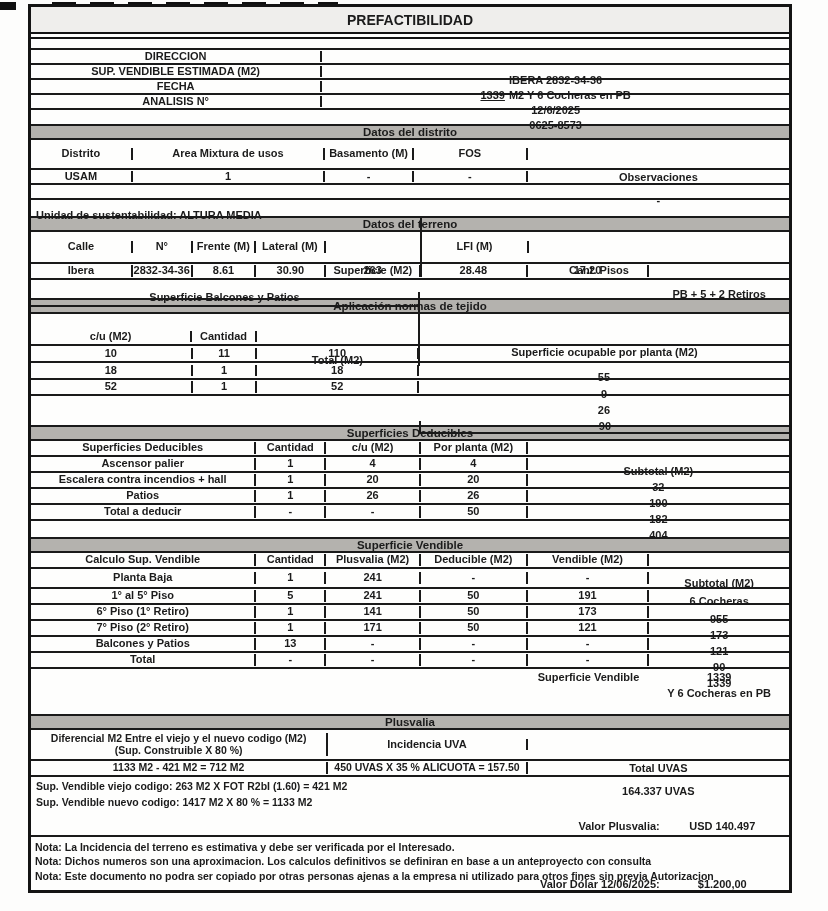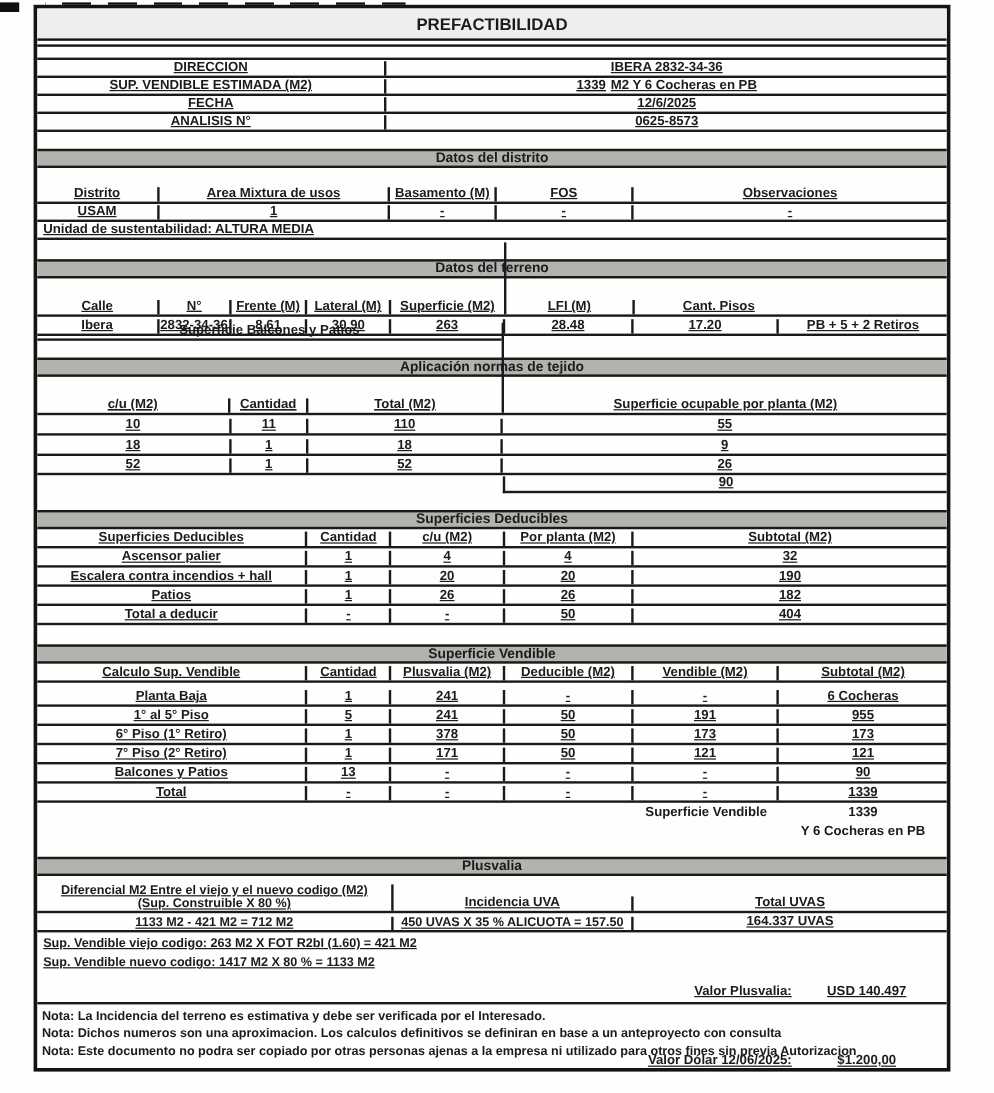--- a/index.html
+++ b/index.html
@@ -13,21 +13,21 @@
     color: #1b1b1b;
     overflow: hidden;
   }
   .doc {
     position: absolute; left: 28px; top: 4px;
     width: 764px; height: 889px;
     border: 3px solid #141414;
     background: #fefefd;
     overflow: hidden;
   }
-  .row { display: flex; align-items: flex-end; width: 100%; text-decoration: underline; }
+  .row { display: flex; align-items: center; width: 100%; }
   .c {
     display: flex; align-items: center; justify-content: center;
     border-right: 2px solid #1a1a1a;
     text-align: center; line-height: 1.05; overflow: hidden;
   }
   .c:last-child { border-right: none; margin-top: 48px; }
   .bb { border-bottom: 2px solid #1a1a1a; }
   .bt { border-top: 2px solid #1a1a1a; }
   .bar {
     display: flex; align-items: center; justify-content: center;
@@ -44,21 +44,21 @@
   .strip { height: 5px; border-bottom: 2px solid #141414; }
   .gap9 { height: 9px; } .gap13 { height: 13px; } .gap14 { height: 14px; } .gap16 { height: 16px; } .gap18 { height: 18px; }
   .fs11 { font-size: 11px; } .fs10 { font-size: 10.5px; }
   .left-al { justify-content: flex-start; text-align: left; padding-left: 5px; }
   .nb { border-right: none; }
   .u { text-decoration: underline; }
   .notes {
     border-top: 2px solid #1a1a1a;
     padding: 3px 4px 0 4px; font-size: 10.5px; line-height: 1.38;
   }
-  .plus-bottom { display: flex; height: 58px; text-decoration: underline; }
+  .plus-bottom { display: flex; height: 58px; }
   .plus-left { width: 470px; padding: 2px 0 0 5px; font-size: 10.5px; line-height: 1.5; text-align: left; }
   .plus-right { width: 290px; font-size: 11px; }
   .pv-row { display: flex; height: 18px; align-items: center; margin-top: 40px; }
   .pv-label { width: 160px; text-align: right; }
   .pv-value { width: 125px; text-align: center; }
   .summary-row { display: flex; height: 16px; align-items: center; font-size: 11px; }
   
   .blob1 { position: absolute; left: 0; top: 2px; width: 16px; height: 8px; background: #101010; }
   .dash-top { position: absolute; left: 38px; top: 2px; width: 300px; height: 4px;
     background: repeating-linear-gradient(90deg, #fdfdfc 0 14px, #101010 14px 38px); }
@@ -258,21 +258,21 @@
         <div class="c" style="width:226px">1° al 5° Piso</div>
         <div class="c" style="width:70px">5</div>
         <div class="c" style="width:95px">241</div>
         <div class="c" style="width:107px">50</div>
         <div class="c" style="width:122px">191</div>
         <div class="c" style="width:140px">955</div>
       </div>
       <div class="row bb" style="height:16px">
         <div class="c" style="width:226px">6° Piso (1° Retiro)</div>
         <div class="c" style="width:70px">1</div>
-        <div class="c" style="width:95px">378</div>
+        <div class="c" style="width:95px">141</div>
         <div class="c" style="width:107px">50</div>
         <div class="c" style="width:122px">173</div>
         <div class="c" style="width:140px">173</div>
       </div>
       <div class="row bb" style="height:16px">
         <div class="c" style="width:226px">7° Piso (2° Retiro)</div>
         <div class="c" style="width:70px">1</div>
         <div class="c" style="width:95px">171</div>
         <div class="c" style="width:107px">50</div>
         <div class="c" style="width:122px">121</div>

